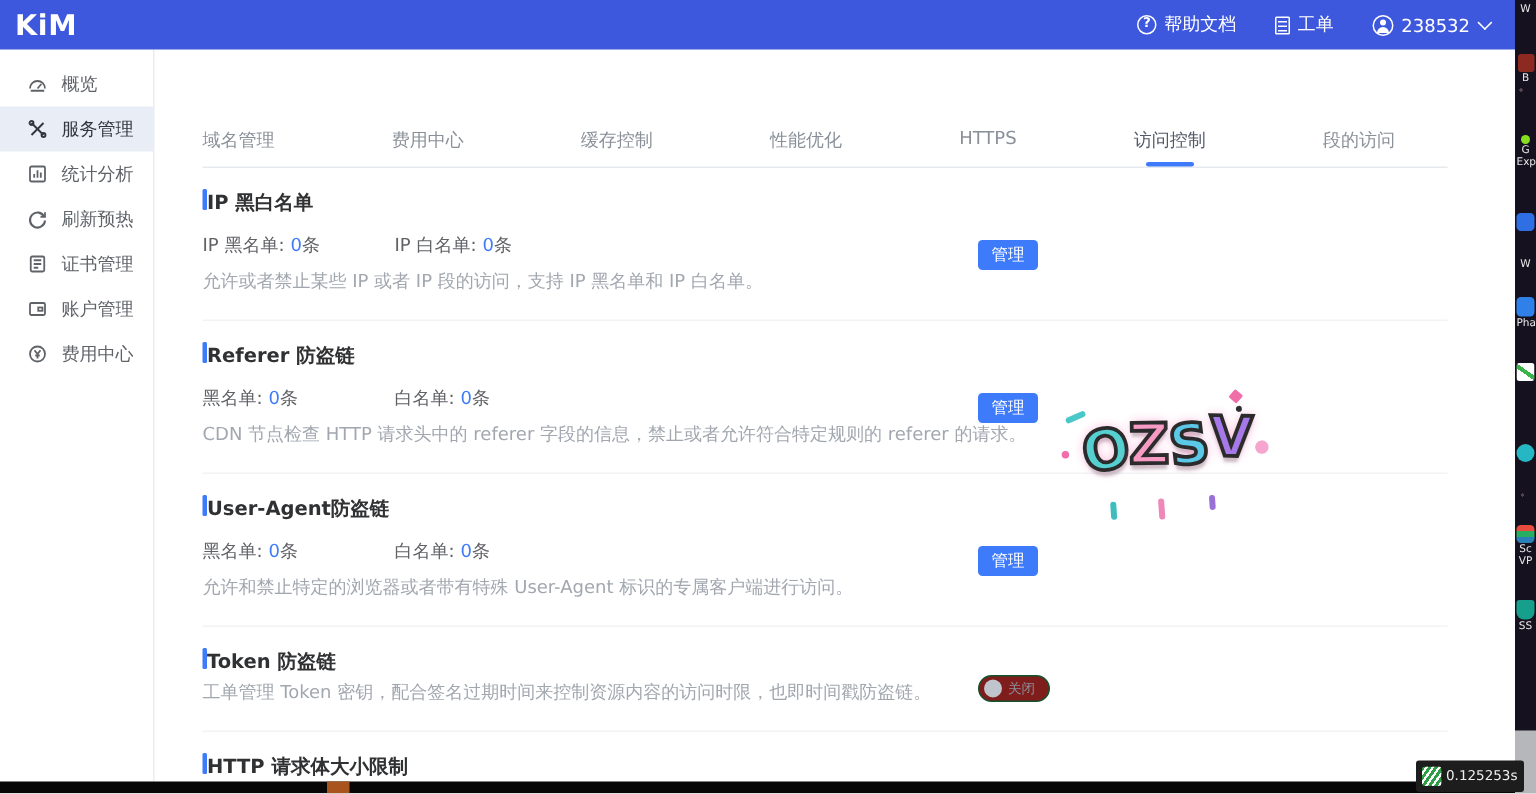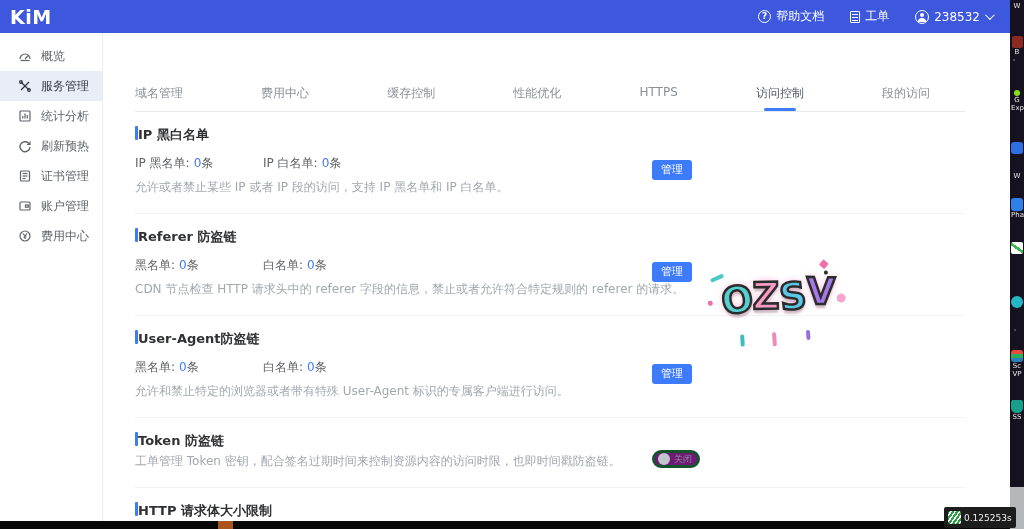--- a/index.html
+++ b/index.html
@@ -56,21 +56,21 @@
   .stats { display:flex; margin-top:13px; }
   .stat { font-size:12px; color:#606266; width:128px; }
   .stat.wide { width:auto; }
   .stat-value { color:#3e7bfa; margin-left:4px; }
   .stat-unit { color:#606266; }
   .desc { margin-top:7px; font-size:12px; color:#a2a7af; }
   .action { position:absolute; left:517px; top:46px; }
   .action.high { top:32px; }
   .manage-btn { width:40px; height:20px; background:#3e7bfa; color:#fff; border:none; border-radius:3px;
                 font-size:11px; font-family:inherit; cursor:pointer; line-height:20px; text-align:center; padding:0; }
-  .toggle { width:48px; height:18px; border:3px solid #14532d; background:#701a75; border-radius:9px;
+  .toggle { width:48px; height:18px; border:1px solid #14532d; background:#7f1d1d; border-radius:9px;
             display:flex; align-items:center; gap:4px; padding:0 5px 0 3px; cursor:pointer; }
   .knob { width:12px; height:12px; border-radius:50%; background:#c0c4cc; }
   .toggle-label { font-size:9px; color:#8a8f99; }
 
   
   .graffiti { position:absolute; left:708px; top:262px; width:140px; height:84px; z-index:5;
               transform:rotate(-4deg); pointer-events:none; }
   .gword { position:absolute; left:14px; top:14px; font-size:37px; font-weight:800; letter-spacing:0px;
            -webkit-text-stroke:2.5px #2b2b2b; text-shadow:0 0 7px rgba(248,160,206,.95), 0 4px 2px rgba(60,60,60,.3); }
   .gl { display:inline-block; }

